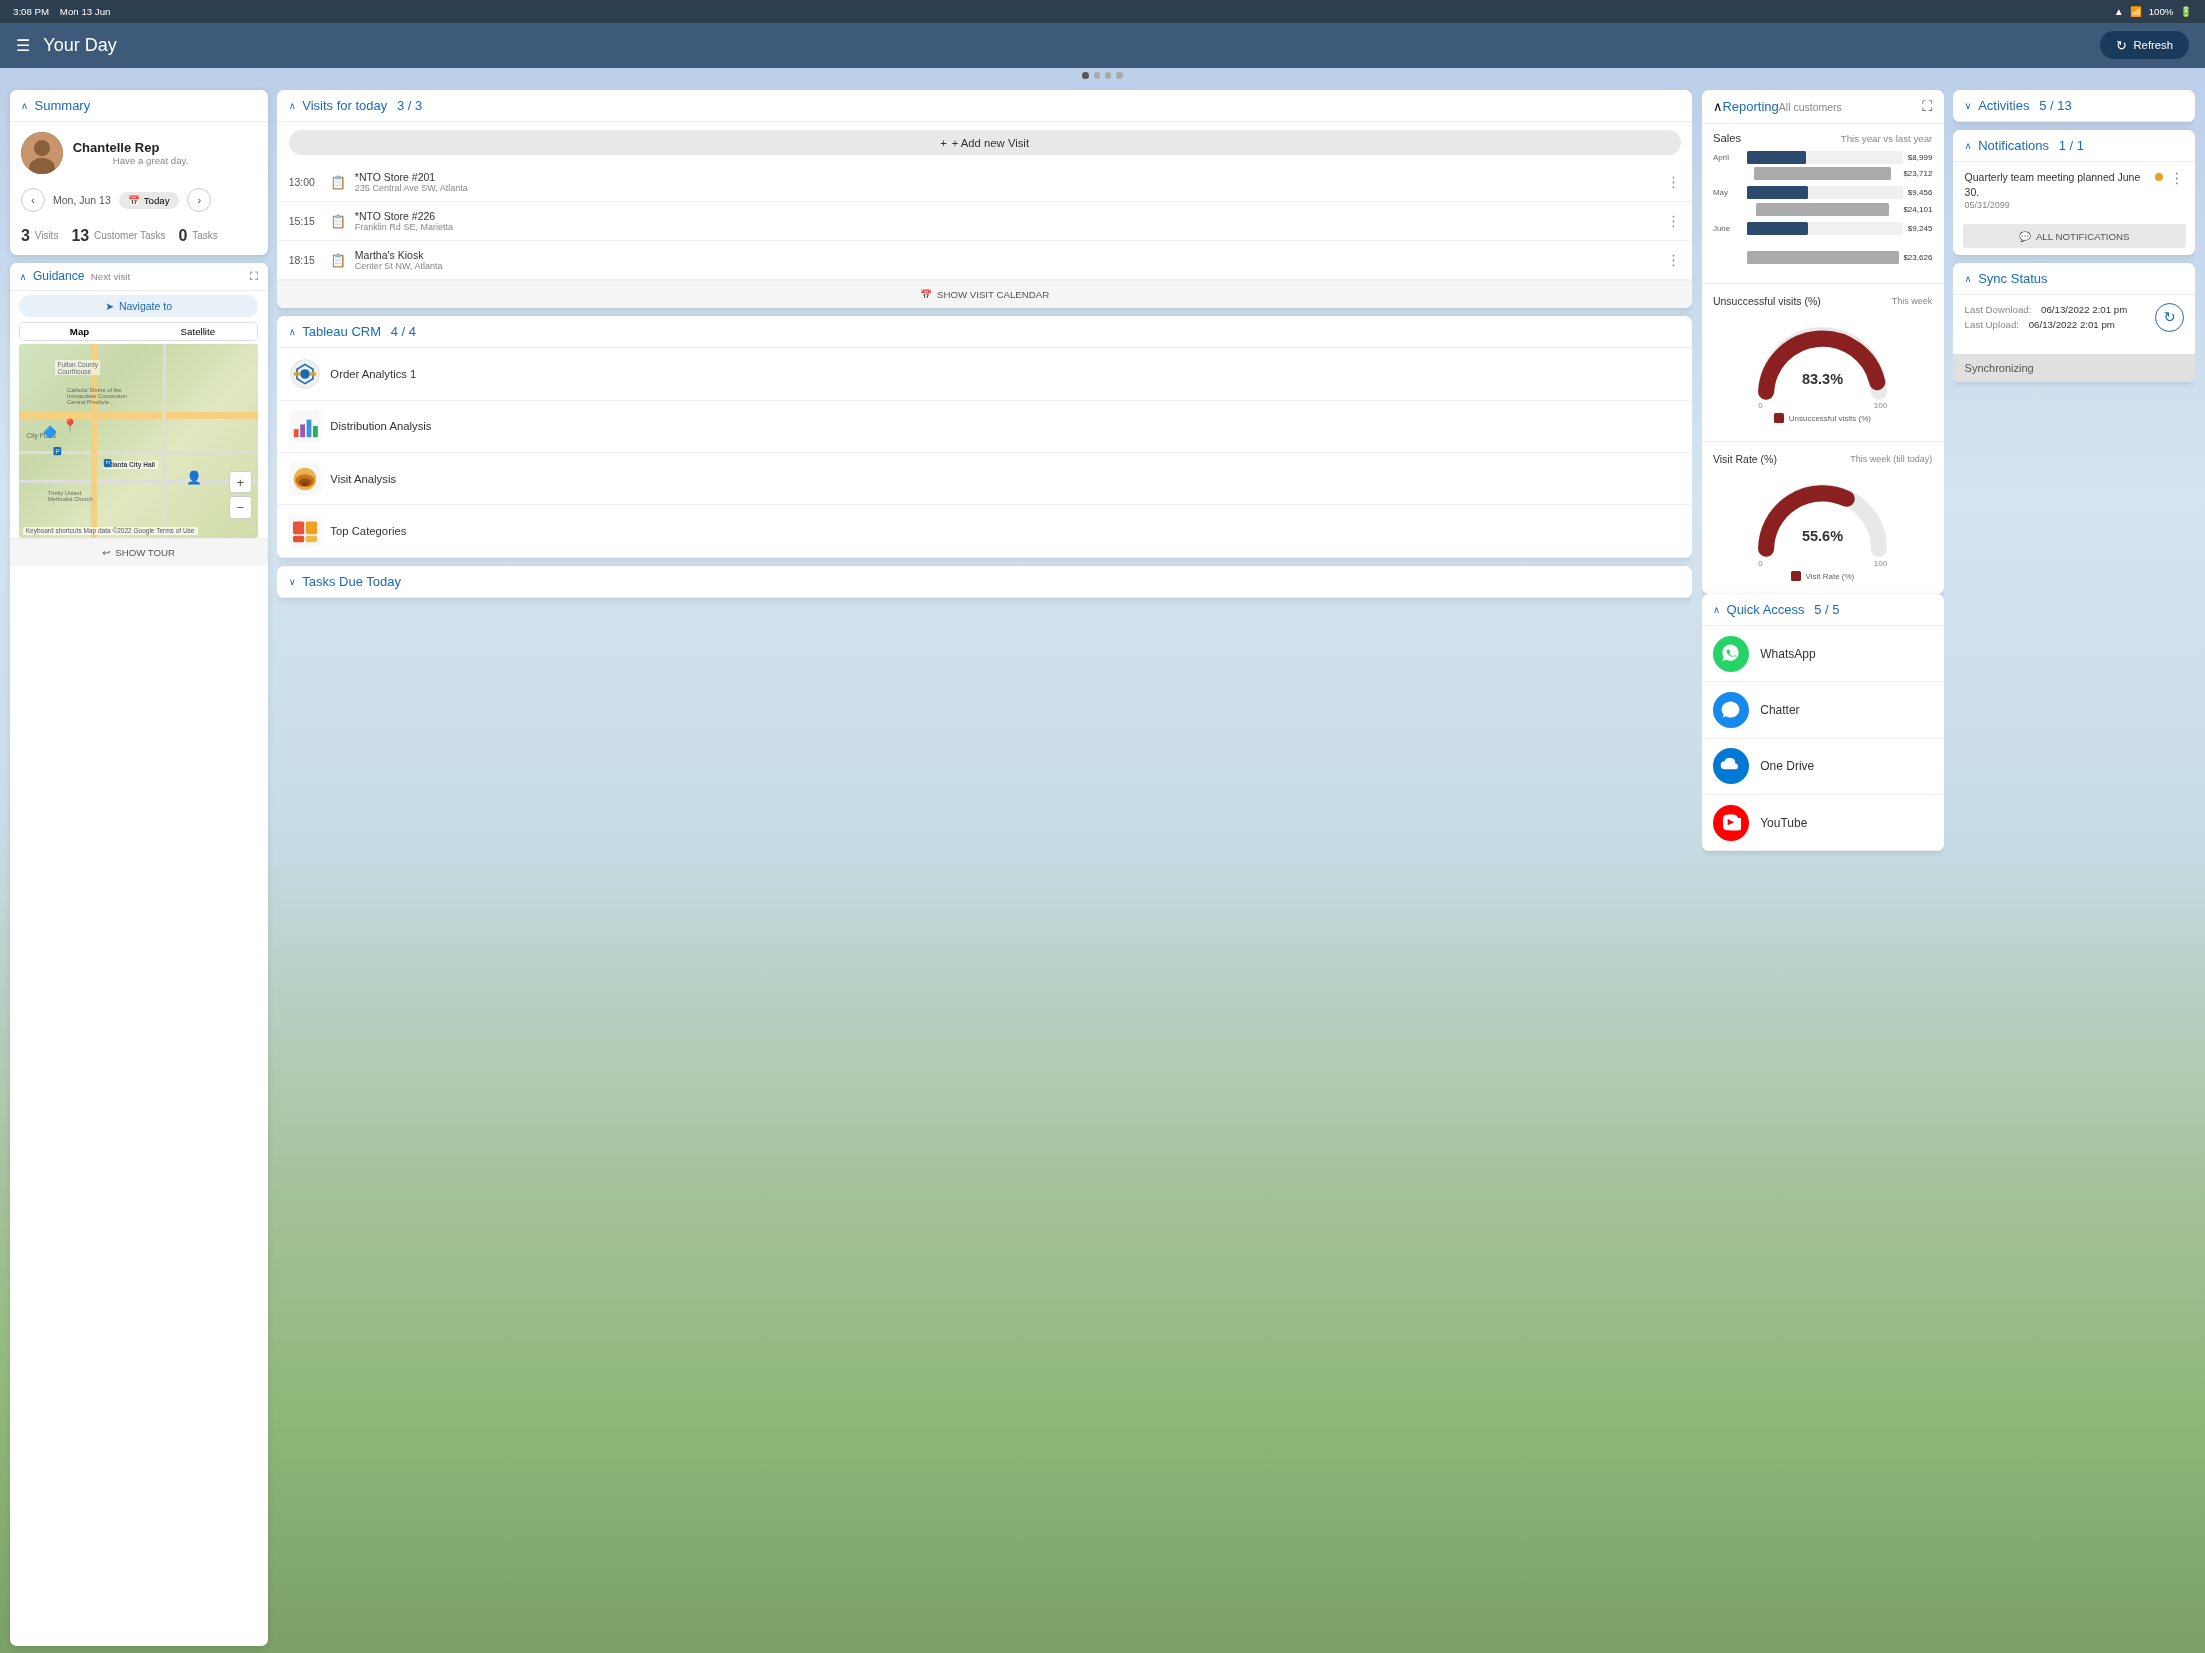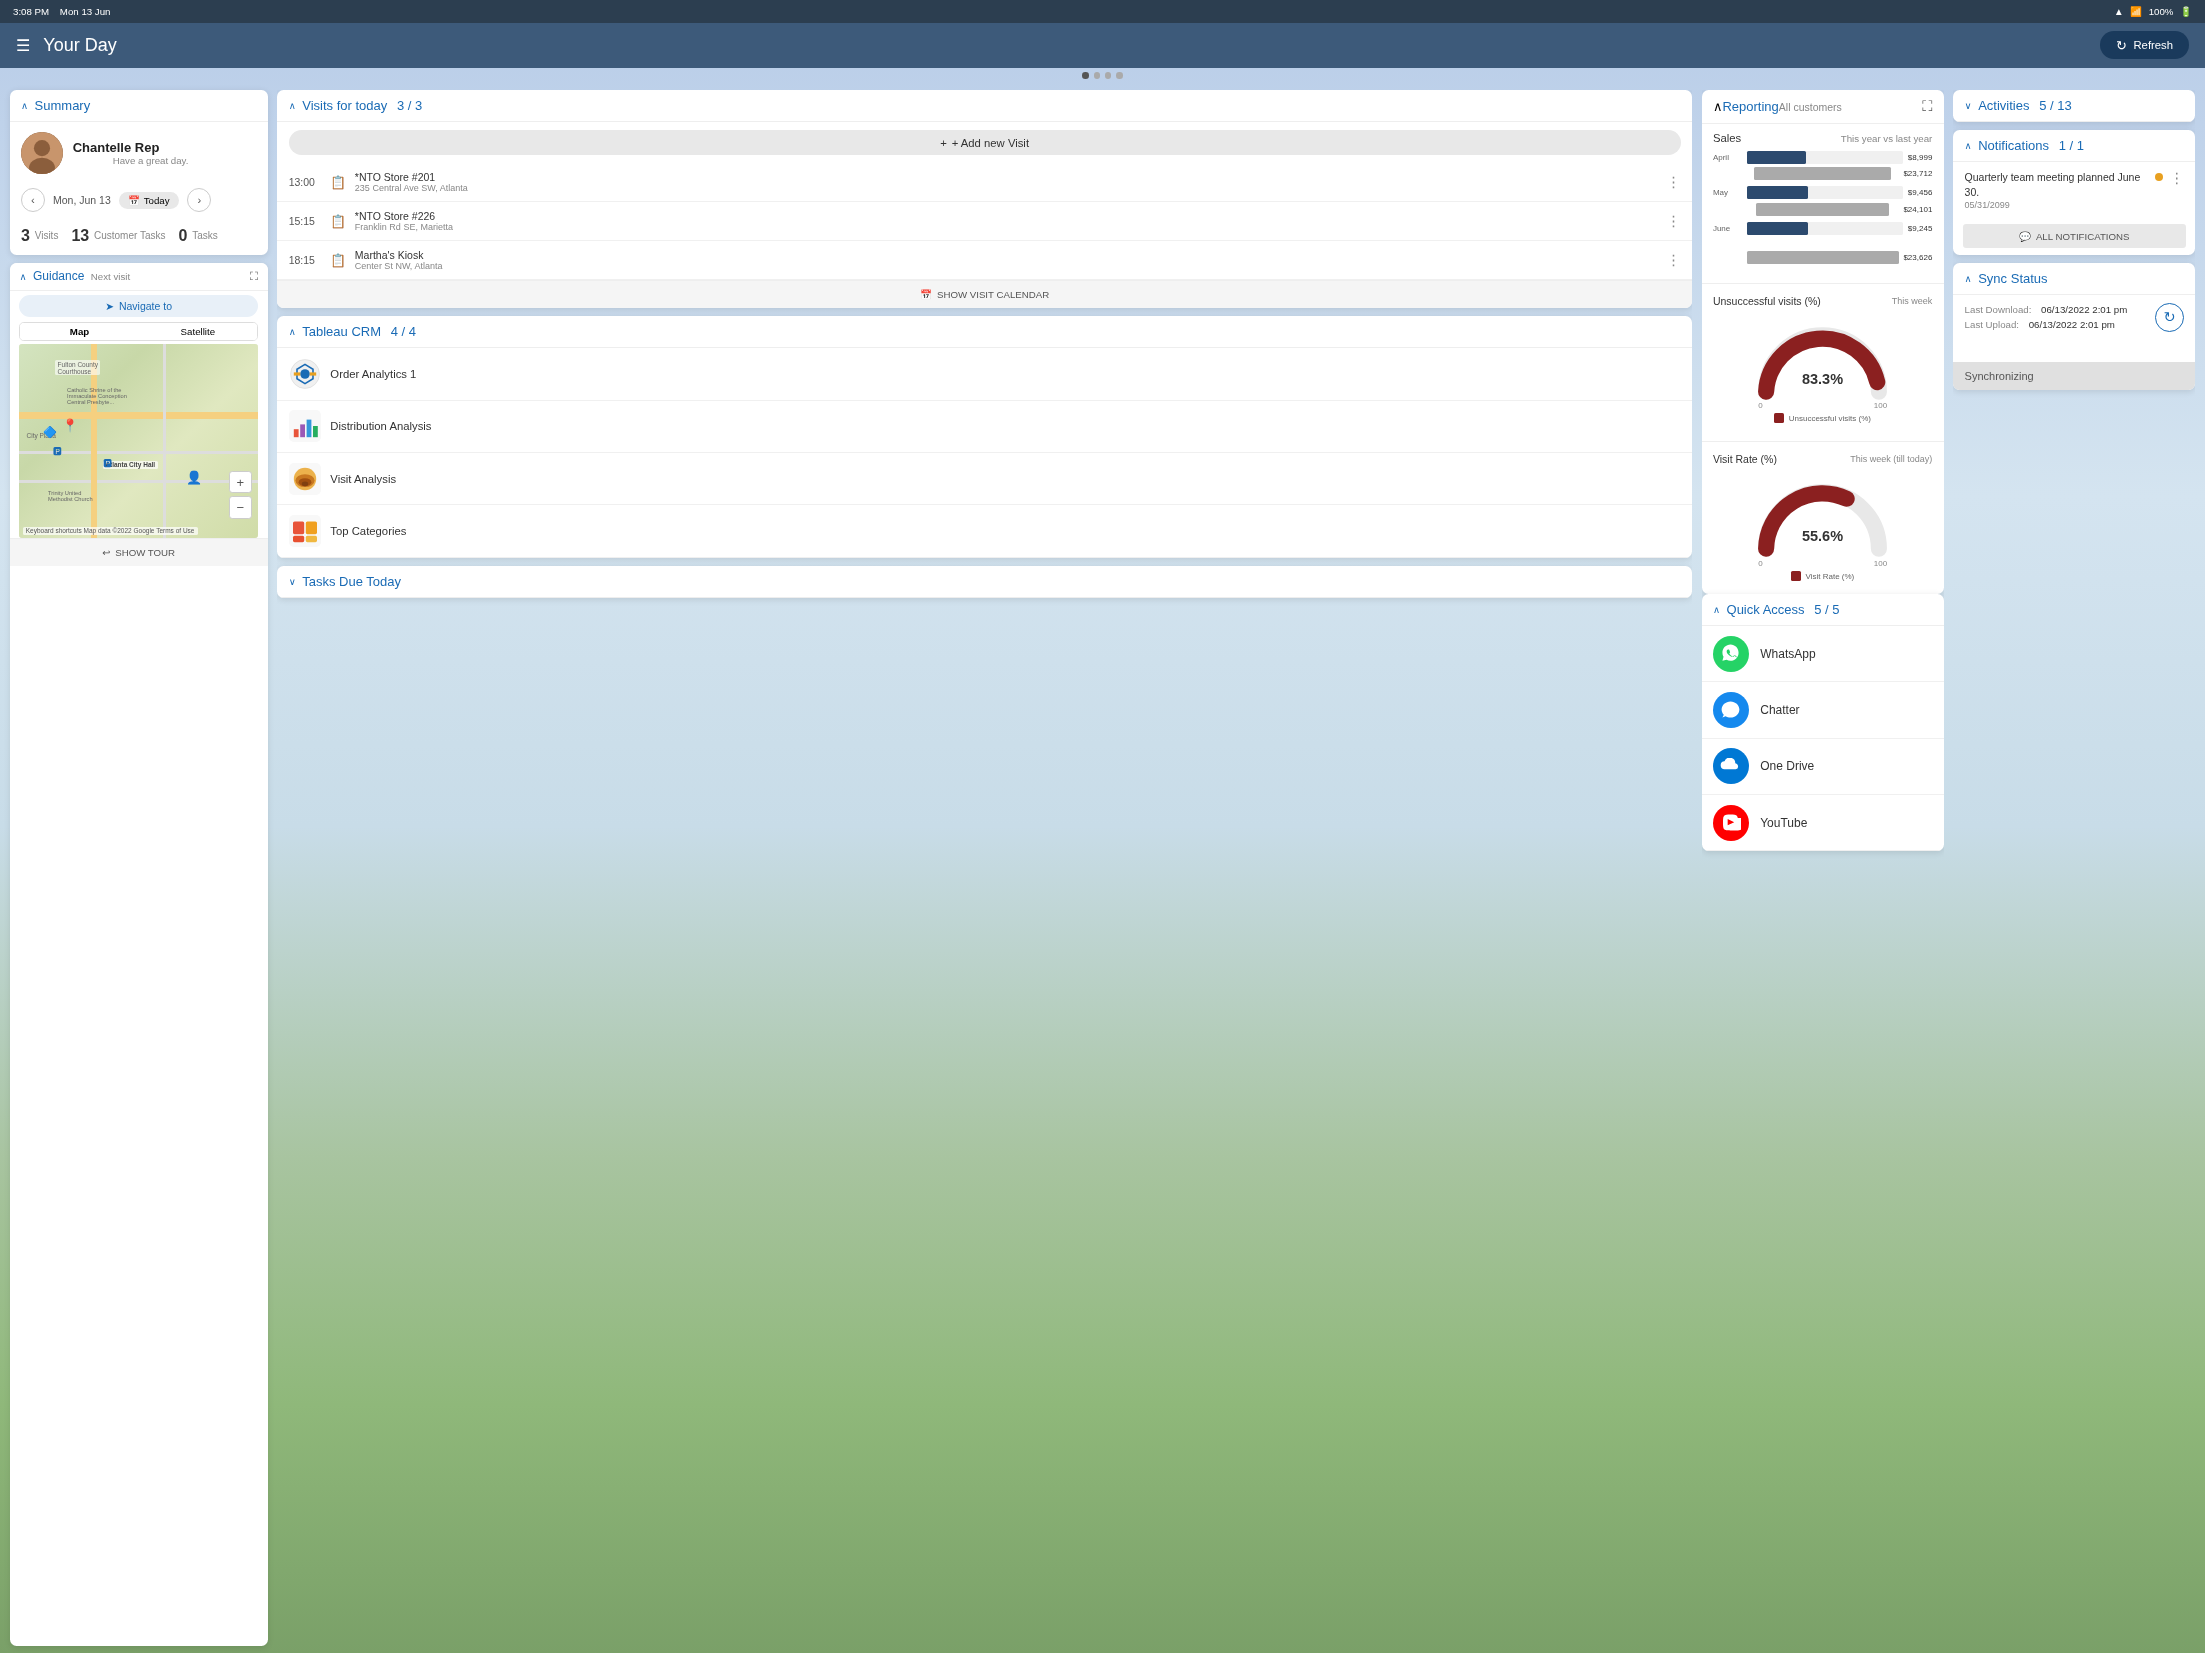--- a/index.html
+++ b/index.html
@@ -368,21 +368,21 @@
       padding: 6.5px;
       font-size: 9.7px;
       color: #555;
       cursor: pointer;
       display: flex; align-items: center; justify-content: center; gap: 4.8px;
     }
 
     
     .sync-card {}
     .sync-info { padding: 8px 11.3px; }
-    .sync-row { display: flex; align-items: center; justify-content: space-between; margin-bottom: 19px; }
+    .sync-row { display: flex; align-items: center; justify-content: space-between; margin-bottom: 11px; }
     .sync-label { font-size: 9.7px; color: #888; }
     .sync-date { font-size: 9.7px; color: #333; }
     .sync-icon {
       width: 29px; height: 29px;
       border-radius: 50%;
       border: 1.6px solid #1a6bb5;
       display: flex; align-items: center; justify-content: center;
       font-size: 14.5px; color: #1a6bb5; cursor: pointer;
     }
     .sync-status-bar {

